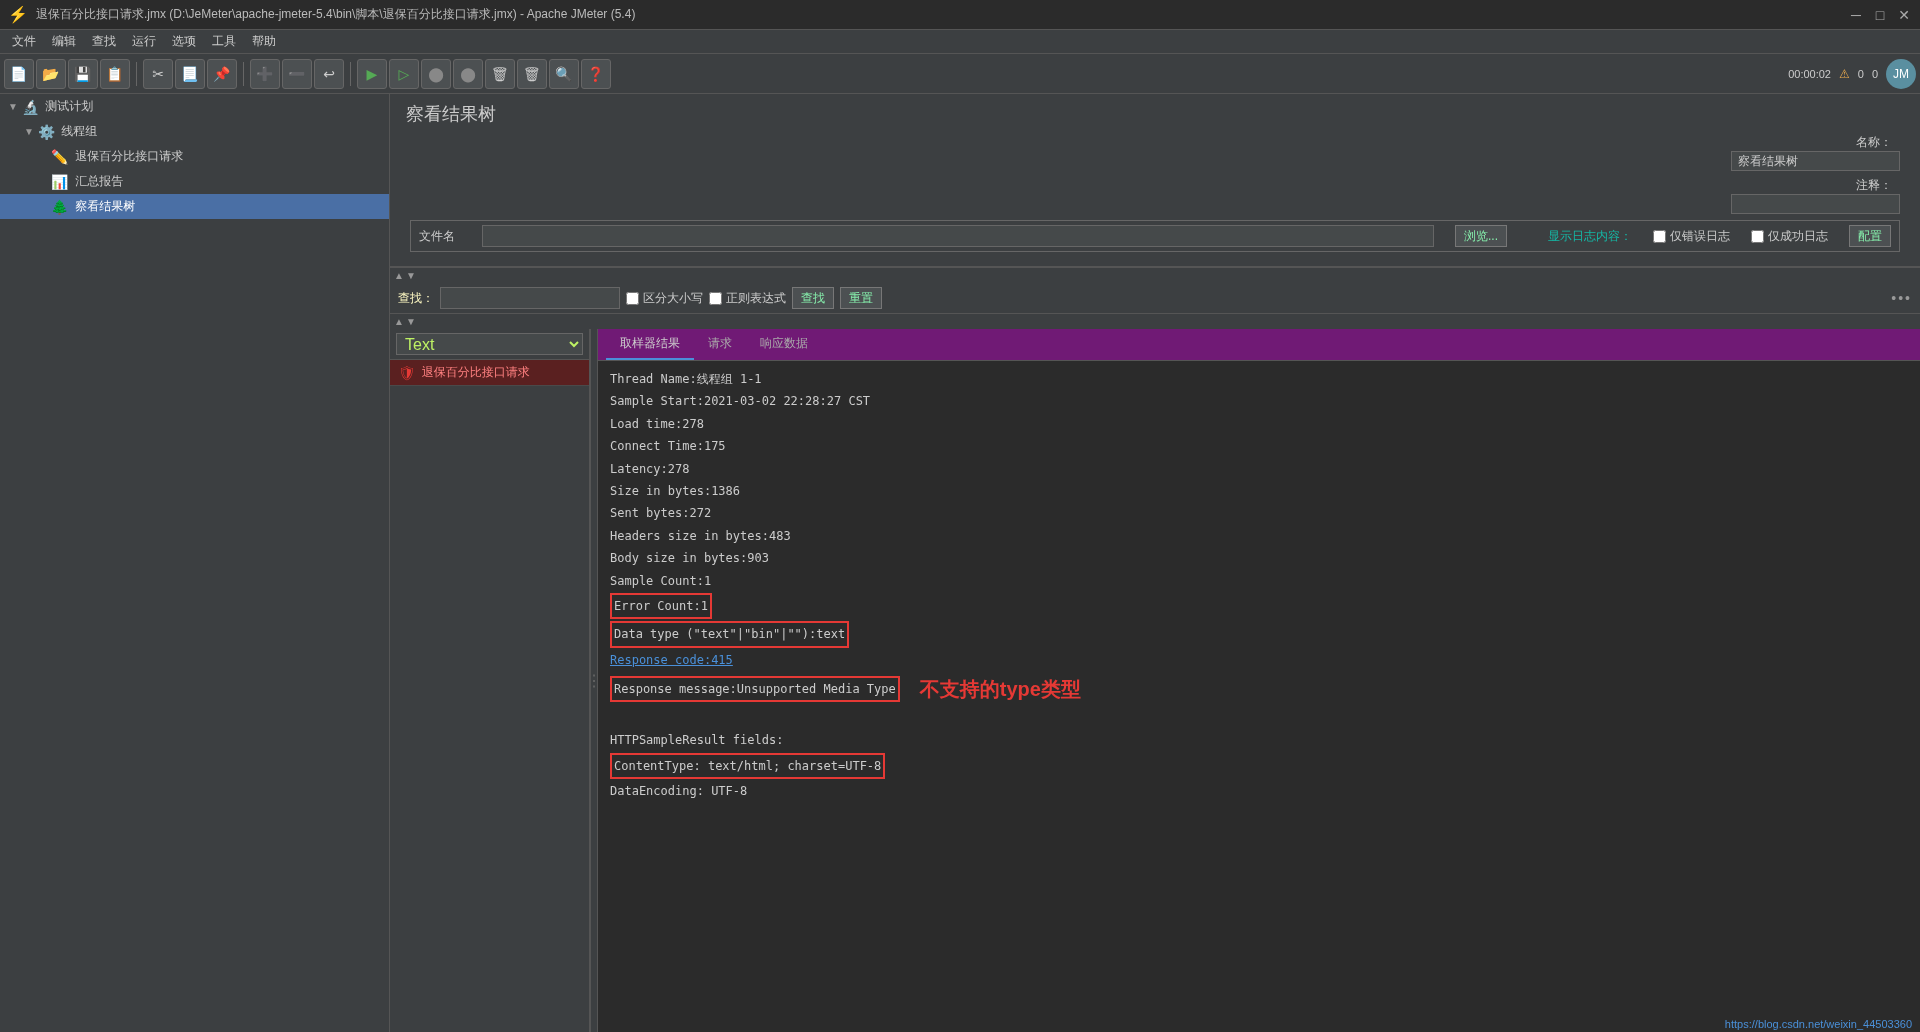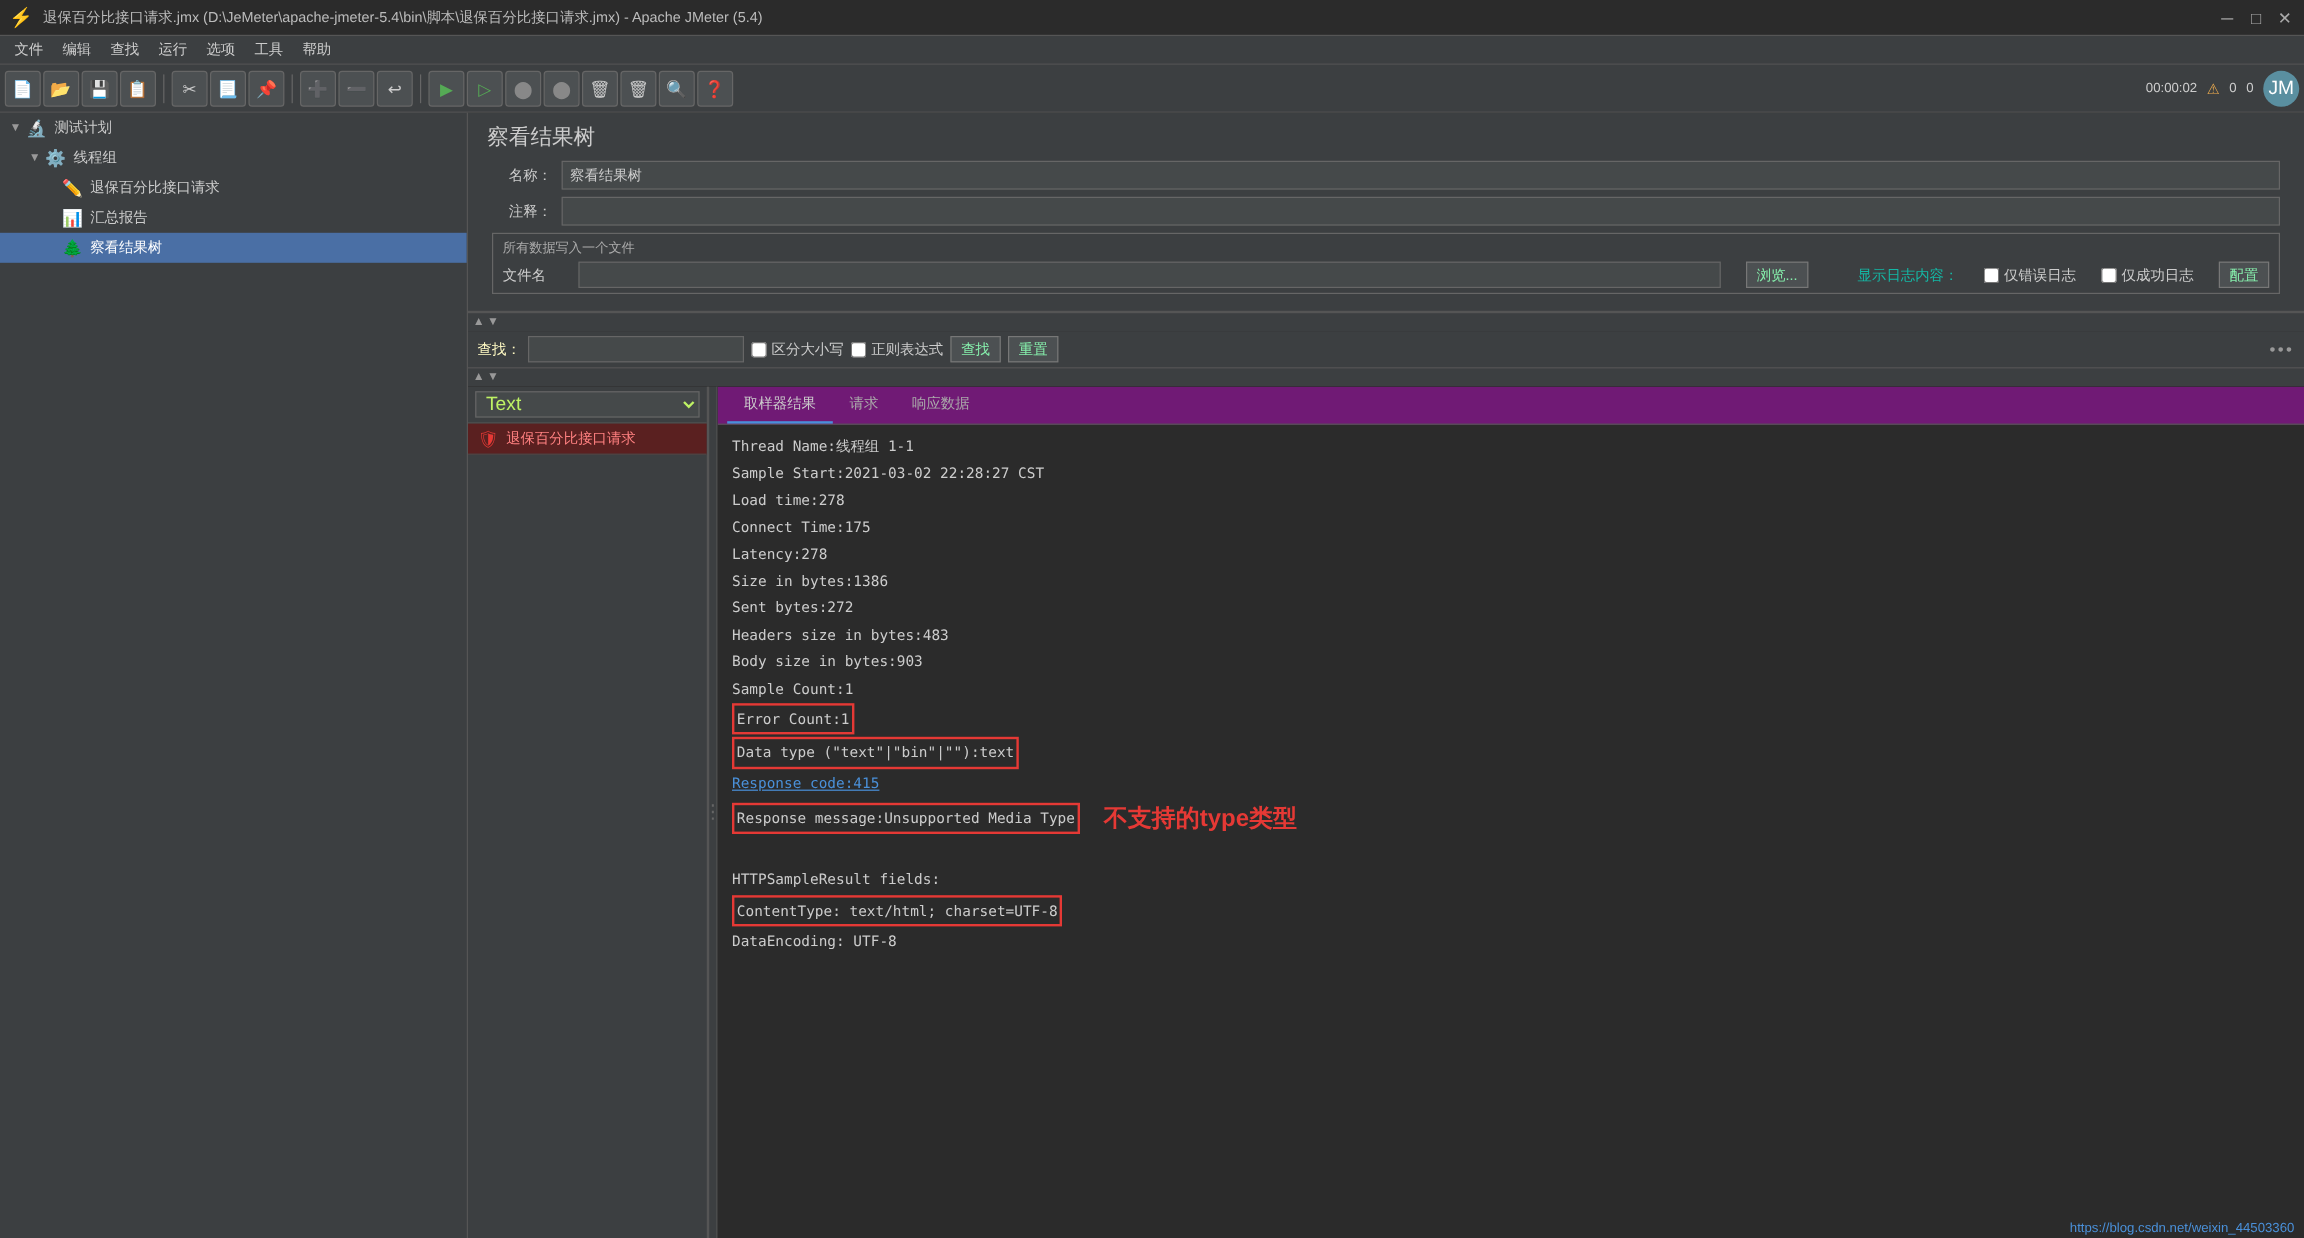--- a/index.html
+++ b/index.html
@@ -98,21 +98,21 @@
     }
     .toolbar-avatar {
       width: 30px;
       height: 30px;
       background: #5a8fa0;
       border-radius: 50%;
       display: flex;
       align-items: center;
       justify-content: center;
       color: white;
-      font-size: 16px;
+      font-size: 12px;
     }
 
     
     .main-layout {
       display: flex;
       height: calc(1032px - 30px - 24px - 40px);
     }
 
     
     .sidebar {
@@ -158,23 +158,24 @@
       border-bottom: 1px solid #555;
     }
     .content-title {
       font-size: 18px;
       color: #ccc;
       margin-bottom: 8px;
     }
 
     .form-row {
       display: flex;
-      align-items: center;
+      align-items: flex-end;
       margin-bottom: 6px;
       padding: 0 4px;
+      flex-direction: column;
     }
     .form-label {
       color: #ccc;
       width: 50px;
       text-align: right;
       margin-right: 8px;
       font-size: 12px;
     }
     .form-input {
       flex: 1;
@@ -482,21 +483,20 @@
         <span class="form-label">名称：</span>
         <input class="form-input" type="text" value="察看结果树" style="">
       </div>
 
       <div class="form-row">
         <span class="form-label">注释：</span>
         <input class="form-input" type="text" style="">
       </div>
 
       <div class="file-section">
-        <div class="file-section-title">所有数据写入一个文件</div>
         <div class="file-row">
           <span style="color:#ccc; margin-right:6px;">文件名</span>
           <input class="file-input" type="text" style="">
           <button class="btn">浏览...</button>
           <span style="color:#14b8a6; margin-left:20px;">显示日志内容：</span>
           <label class="checkbox-label">
             <input type="checkbox" style="">
             <span>仅错误日志</span>
           </label>
           <label class="checkbox-label">

